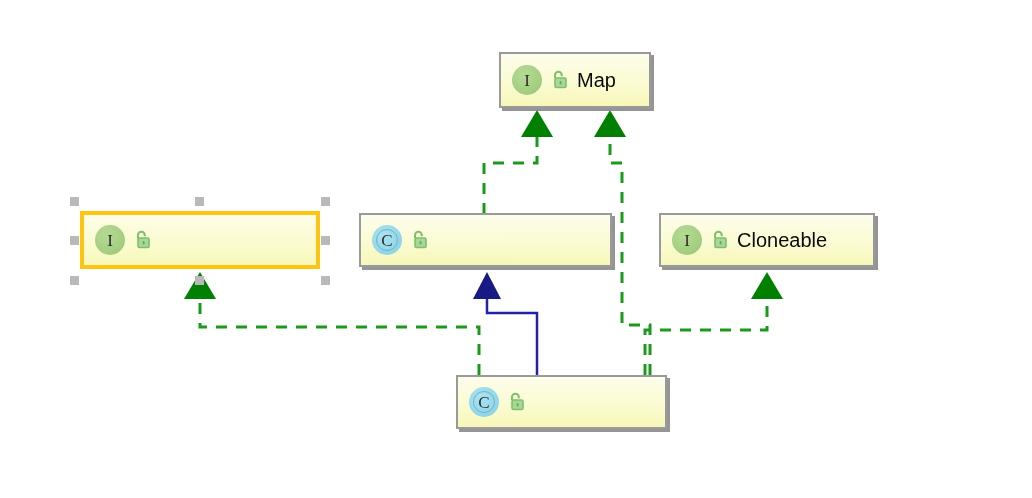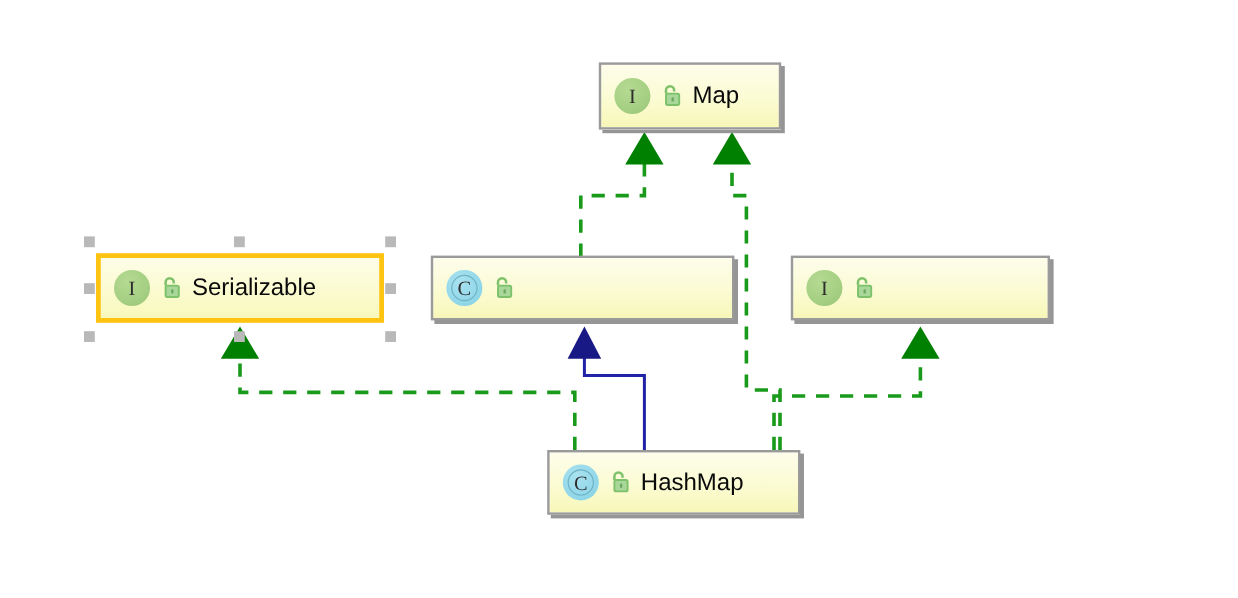--- a/index.html
+++ b/index.html
@@ -152,21 +152,20 @@
 
   <div class="node selected" id="node-serializable" style="left: 80px; top: 211px; width: 240px; height: 58px;">
     <span class="type-icon iface">
       <span class="glyph">I</span>
     </span>
     <svg class="lock-icon" viewBox="0 0 18 22">
       <path d="M5 9 V6.2 A3.4 3.4 0 0 1 11.8 6.2 V7.2" fill="none" stroke="#7dc16a" stroke-width="2.1"></path>
       <rect x="5" y="9" width="11" height="9.5" rx="1.4" fill="#a9d79a" stroke="#7dc16a" stroke-width="1.6"></rect>
       <rect x="9.6" y="12" width="2" height="3.6" rx="1" fill="#6aa95c"></rect>
     </svg>
-    <span class="node-label">Serializable</span>
   </div>
 
   <div class="handle" style="left:70px;  top:197px;"></div>
   <div class="handle" style="left:195px; top:197px;"></div>
   <div class="handle" style="left:321px; top:197px;"></div>
   <div class="handle" style="left:70px;  top:236px;"></div>
   <div class="handle" style="left:321px; top:236px;"></div>
   <div class="handle" style="left:70px;  top:276px;"></div>
   <div class="handle" style="left:195px; top:276px;"></div>
   <div class="handle" style="left:321px; top:276px;"></div>
@@ -185,28 +184,28 @@
 
   <div class="node" id="node-cloneable" style="left: 659px; top: 213px; width: 216px; height: 54px;">
     <span class="type-icon iface">
       <span class="glyph">I</span>
     </span>
     <svg class="lock-icon" viewBox="0 0 18 22">
       <path d="M5 9 V6.2 A3.4 3.4 0 0 1 11.8 6.2 V7.2" fill="none" stroke="#7dc16a" stroke-width="2.1"></path>
       <rect x="5" y="9" width="11" height="9.5" rx="1.4" fill="#a9d79a" stroke="#7dc16a" stroke-width="1.6"></rect>
       <rect x="9.6" y="12" width="2" height="3.6" rx="1" fill="#6aa95c"></rect>
     </svg>
+    <span class="node-label">Cloneable</span>
   </div>
 
   <div class="node" id="node-hashmap" style="left: 456px; top: 375px; width: 211px; height: 54px;">
     <span class="type-icon klass">
       <span class="ring"></span>
       <span class="glyph">C</span>
     </span>
     <svg class="lock-icon" viewBox="0 0 18 22">
       <path d="M5 9 V6.2 A3.4 3.4 0 0 1 11.8 6.2 V7.2" fill="none" stroke="#7dc16a" stroke-width="2.1"></path>
       <rect x="5" y="9" width="11" height="9.5" rx="1.4" fill="#a9d79a" stroke="#7dc16a" stroke-width="1.6"></rect>
       <rect x="9.6" y="12" width="2" height="3.6" rx="1" fill="#6aa95c"></rect>
     </svg>
-    <span class="node-label">HashMap</span>
   </div>
 
 </div>
 
 </body></html>

